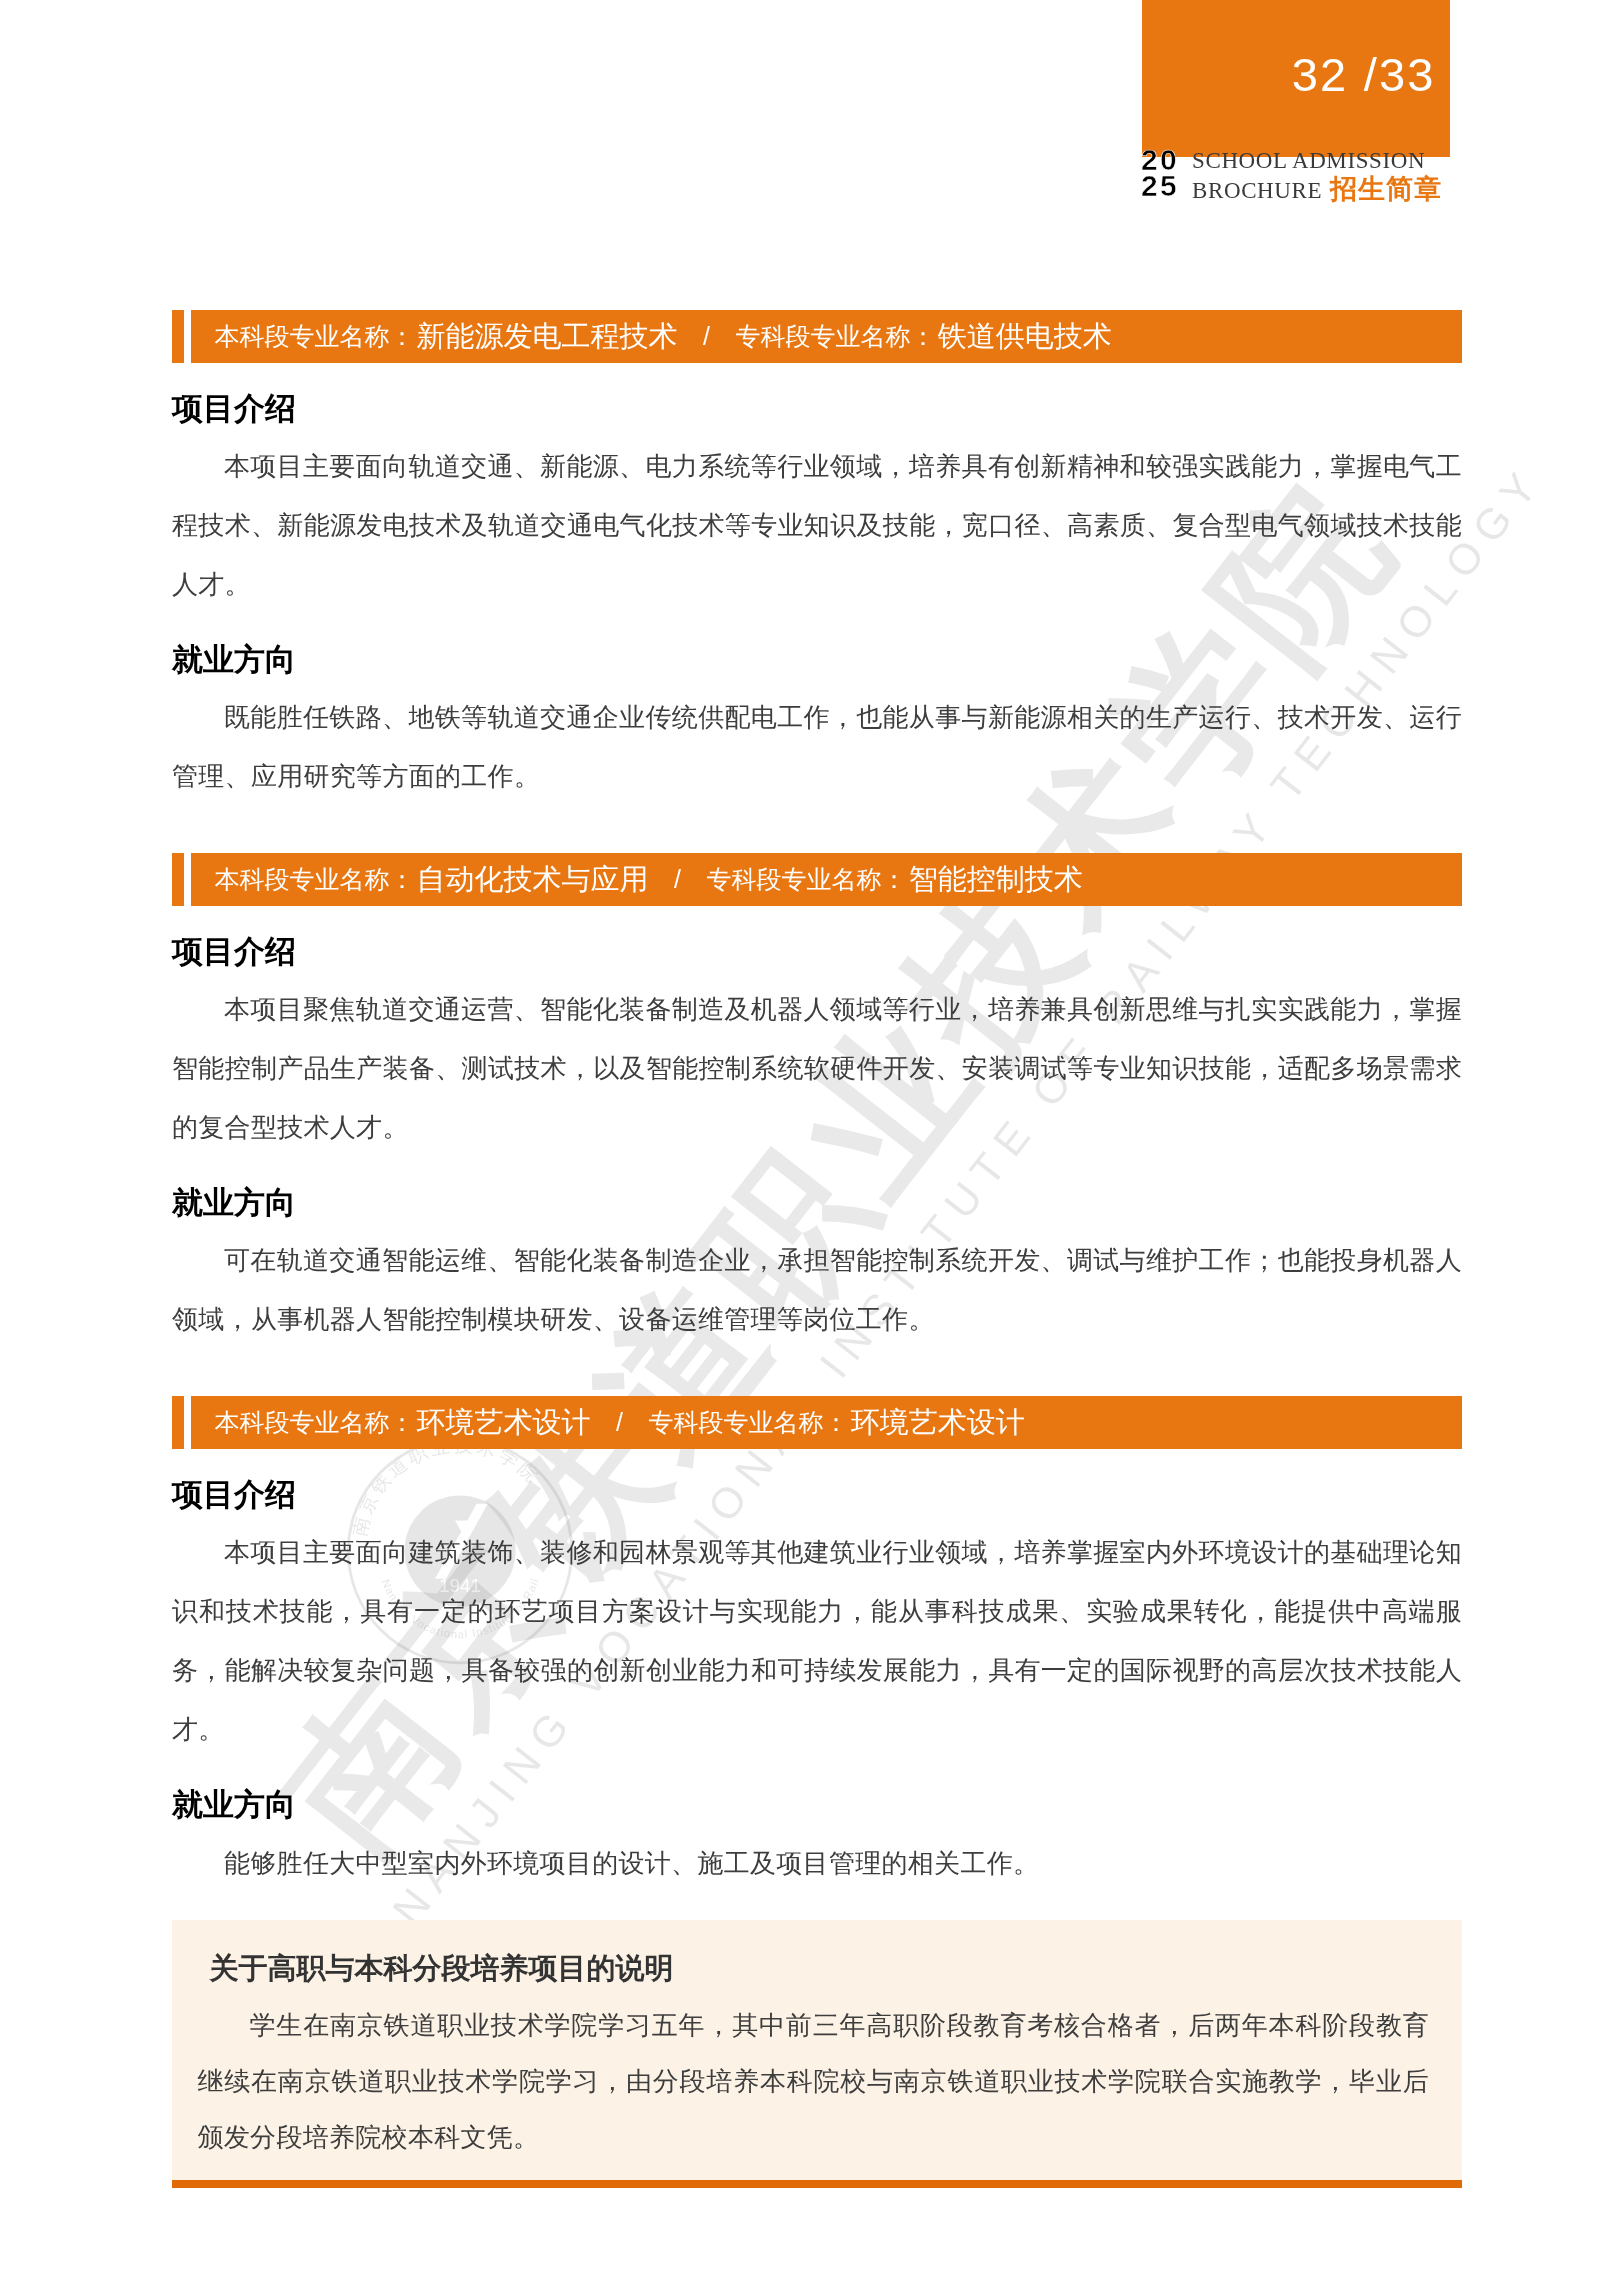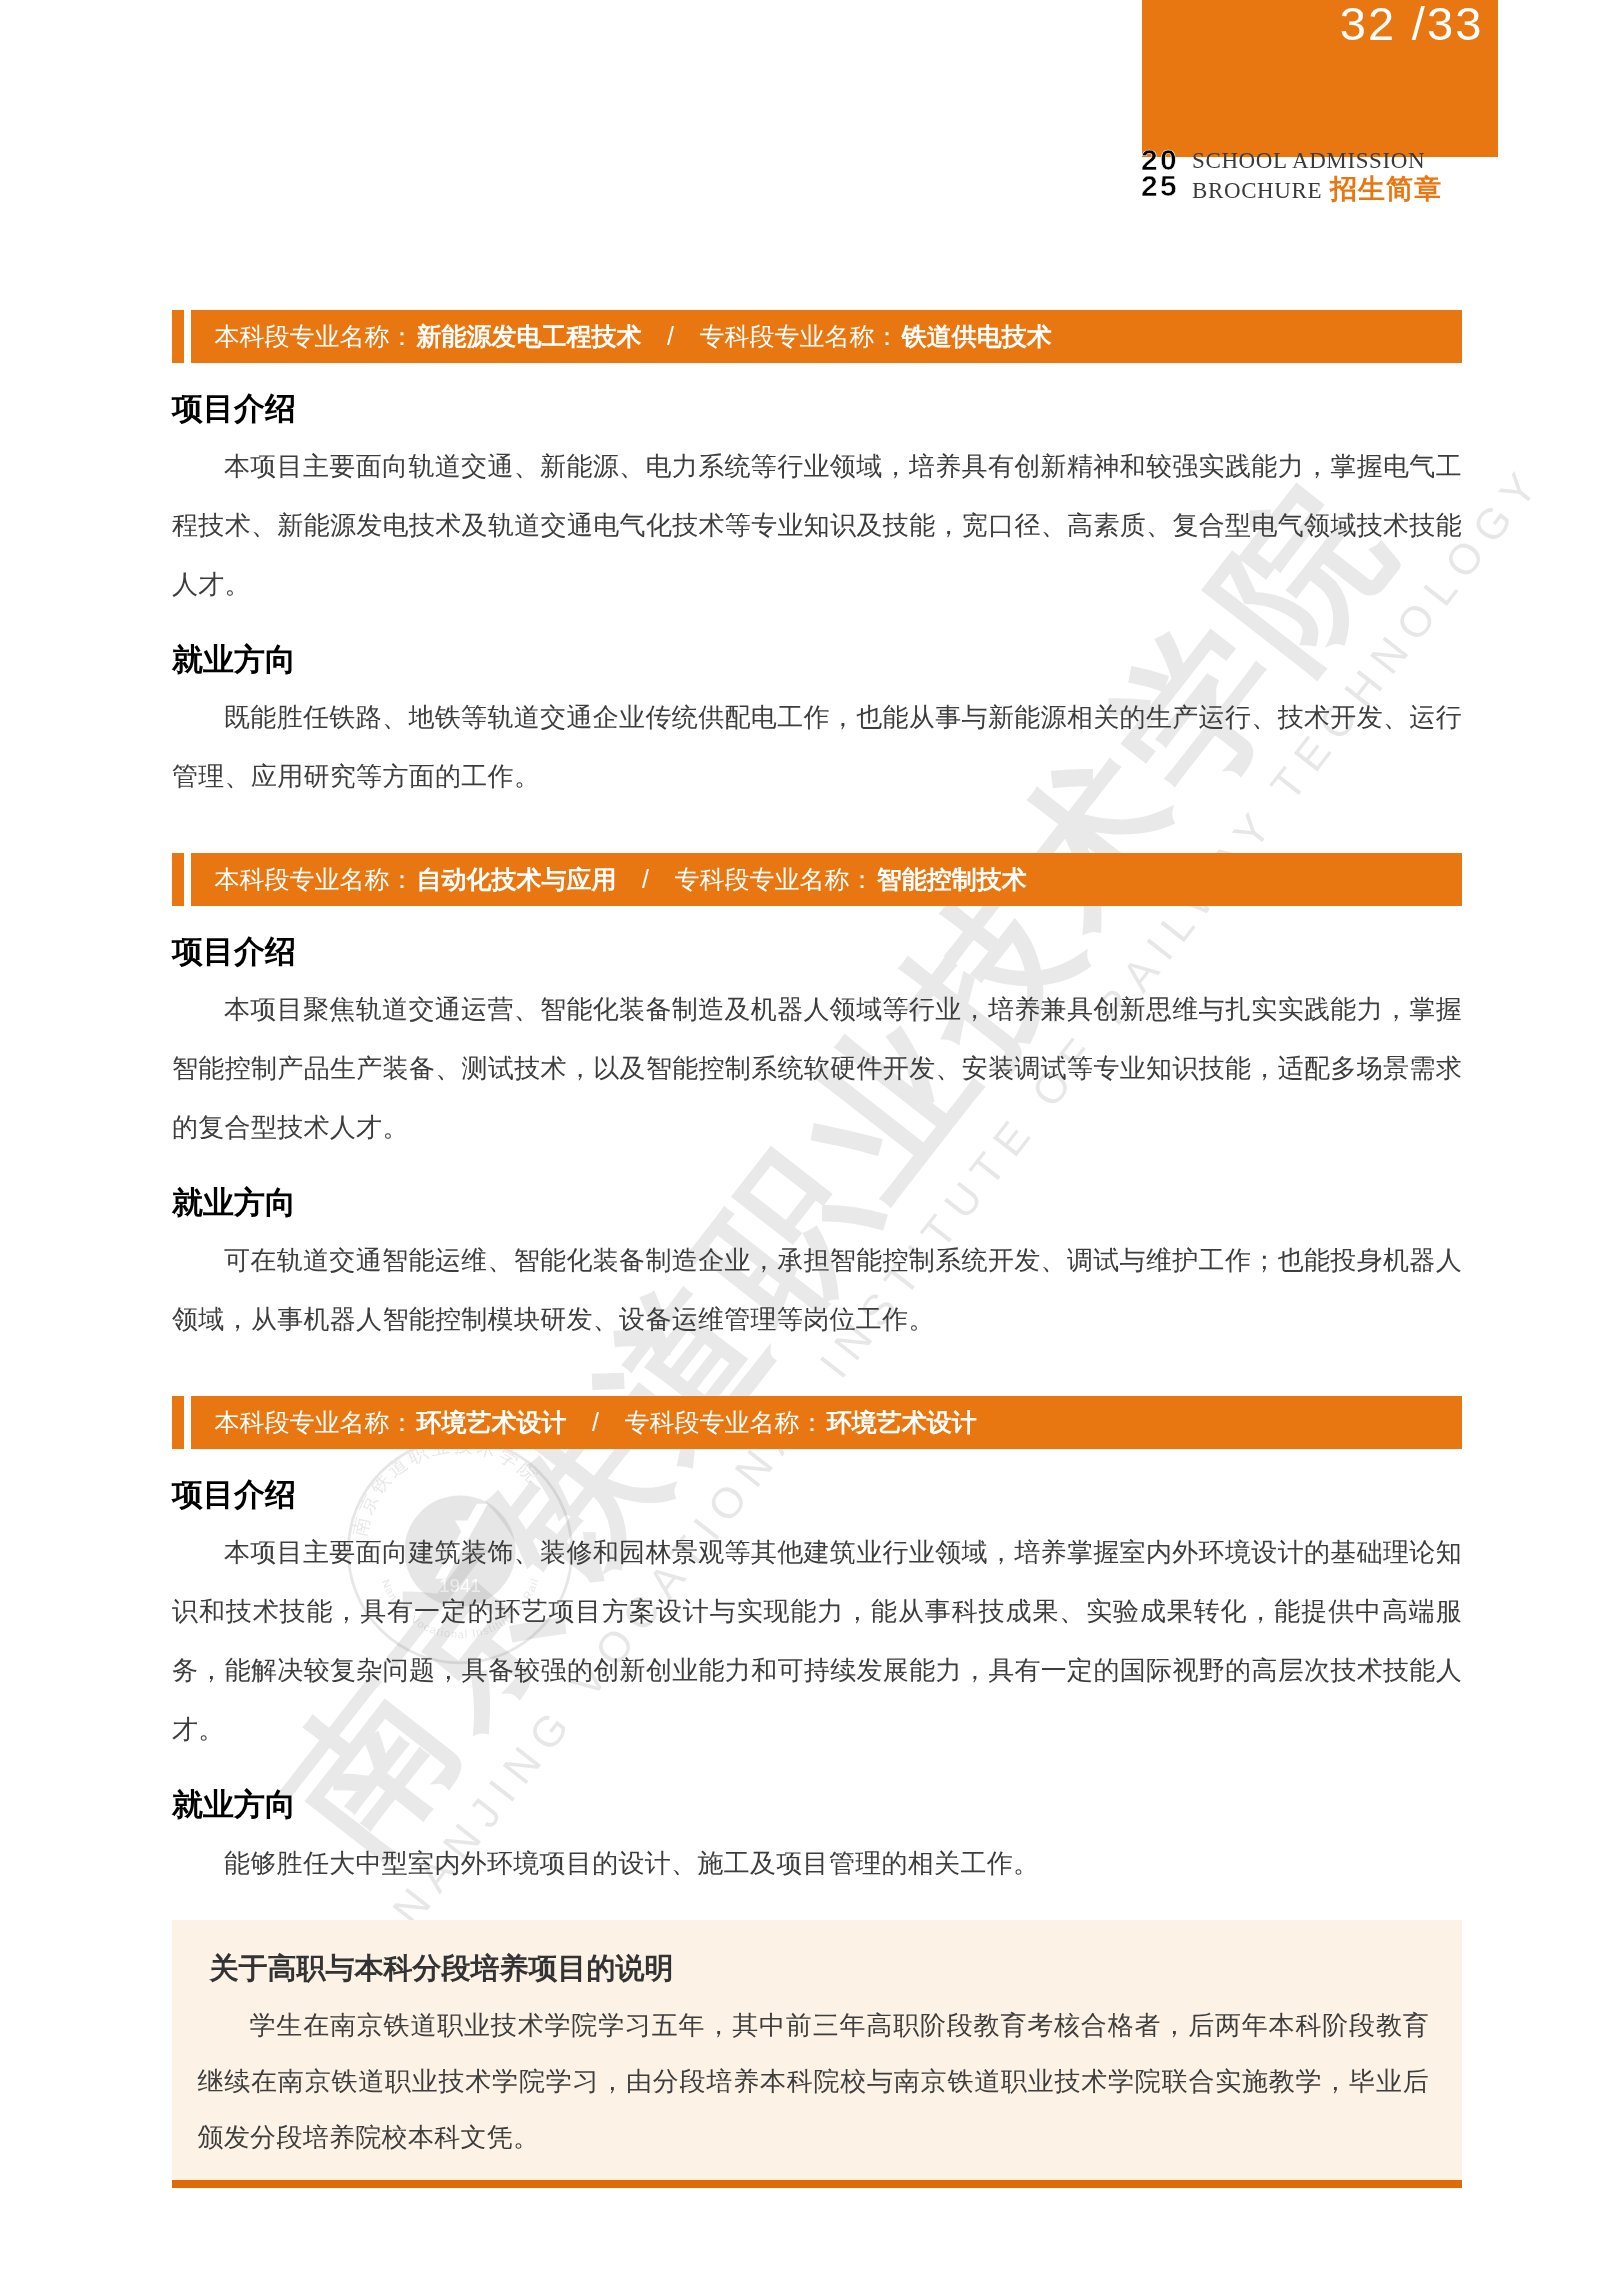--- a/index.html
+++ b/index.html
@@ -18,23 +18,23 @@
   }
   .wm-en{
     position:absolute;left:383px;top:1904px;
     transform:rotate(-52deg);transform-origin:0 0;
     white-space:nowrap;font-size:43px;letter-spacing:11px;
     color:#8a8a8a;opacity:0.20;
   }
   .wm-seal{position:absolute;left:346px;top:1437px;opacity:0.16;}
   
   .orange-block{
-    position:absolute;left:1142px;top:0;width:356px;height:157px;
+    position:absolute;left:1142px;top:0;width:308px;height:157px;
     background:#E87711;z-index:2;
-    display:flex;align-items:flex-start;justify-content:flex-end;
+    display:flex;align-items:center;justify-content:flex-end;
   }
   .page-num{
     color:#ffffff;font-size:47px;font-weight:300;letter-spacing:2.2px;
     padding:0 14.4px 9px 0;line-height:1;
   }
   .logo-row{
     position:absolute;left:1141px;top:147px;z-index:2;
     display:flex;align-items:flex-start;
   }
   .logo-year{
@@ -56,21 +56,21 @@
   .content{position:absolute;left:172px;top:310px;width:1290px;z-index:1;}
   .banner{display:flex;align-items:stretch;height:53px;}
   .banner.mt{margin-top:47px;}
   .banner-accent{width:12.2px;background:#E87711;margin-right:7.2px;flex:none;}
   .banner-main{
     flex:1;background:#E87711;color:#ffffff;
     display:flex;align-items:center;padding-left:23px;
     font-size:25px;white-space:nowrap;
   }
   .banner-label{font-weight:400;}
-  .banner-major{font-weight:bold;font-size:25px;margin-left:2.2px;}
+  .banner-major{font-weight:normal;font-size:29px;margin-left:2.2px;}
   .banner-div{margin:0 25.5px;font-weight:400;}
   .sec-h{
     color:#000000;font-size:31px;font-weight:bold;
     margin:29px 0 0 0;line-height:1.1;
   }
   .body-p{
     font-size:26px;color:#3D3D3D;line-height:59px;
     text-align:justify;text-indent:2em;margin:11px 0 0 0;
     letter-spacing:0.3px;
   }

